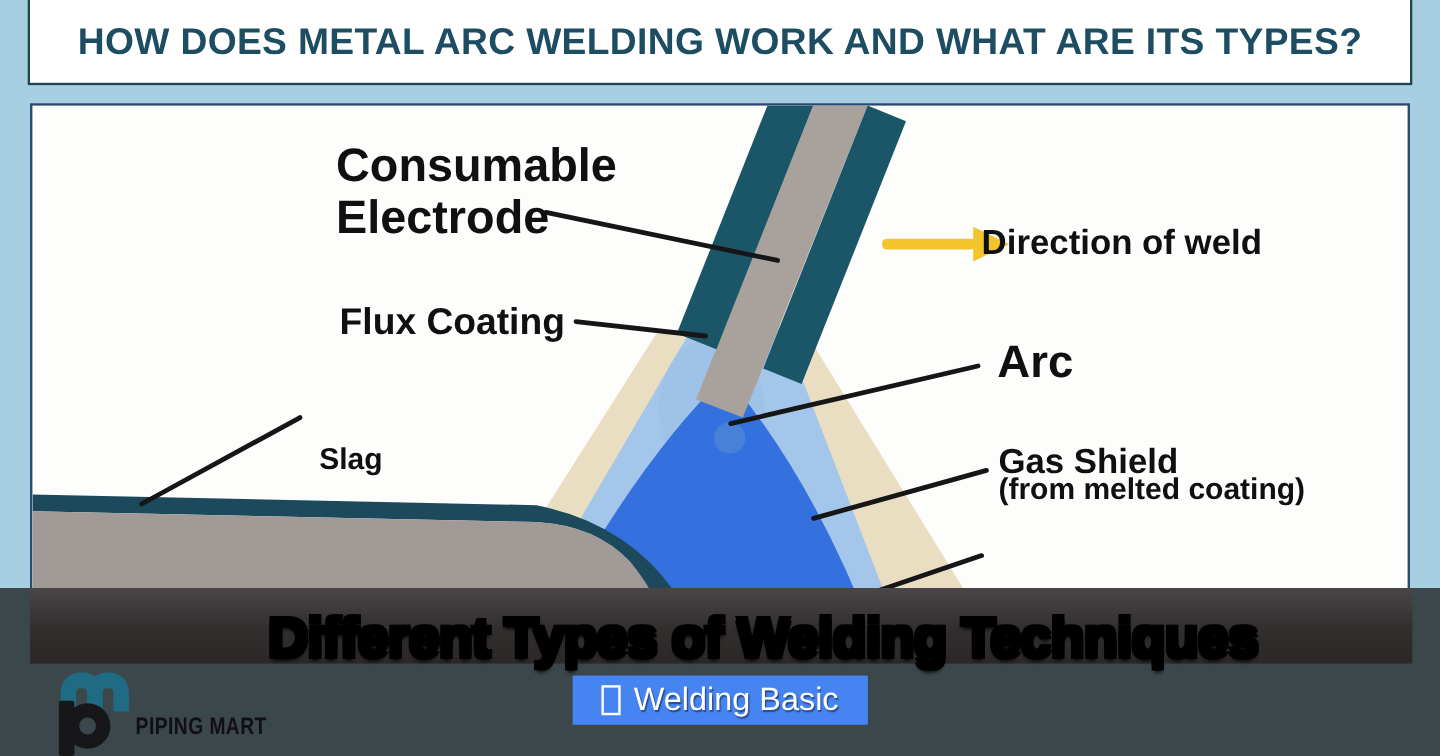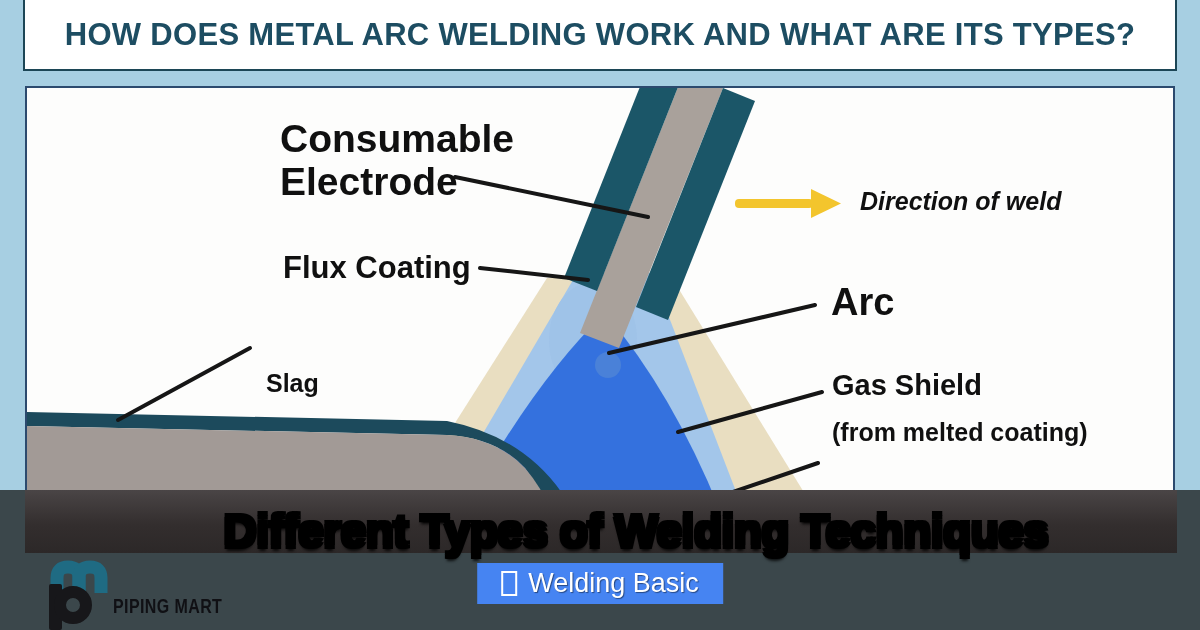--- a/index.html
+++ b/index.html
@@ -22,24 +22,24 @@
   
   .diagram-box { position:absolute; left:25px; top:86px; width:1150px; height:462px;
     background:#fdfdfc; border:2px solid #2c4a6e; z-index:2; overflow:hidden; }
   .diagram-box svg { position:absolute; left:0; top:0; }
 
   
   .dlabel { position:absolute; font-weight:700; color:#101010; z-index:3; white-space:nowrap; }
   .lbl-consumable { left:280px; top:117px; width:200px; font-size:39px; line-height:43px; white-space:normal; }
   .lbl-flux      { left:283px; top:250px; font-size:31px; }
   .lbl-slag      { left:266px; top:369px; font-size:25px; }
-  .lbl-direction { left:860px; top:187px; font-size:25px;font-style:italic; }
+  .lbl-direction { left:818px; top:187px; font-size:29px; }
   .lbl-arc       { left:831px; top:281px; font-size:38px;text-align:right; }
   .lbl-gas       { left:832px; top:369px; font-size:29px; }
-  .lbl-gas-sub   { left:832px; top:418px; font-size:25px; }
+  .lbl-gas-sub   { left:832px; top:394px; font-size:25px; }
   .lbl-molten    { left:830px; top:462px; font-size:29px; }
 
   
   .title-bar { position:absolute; left:25px; top:490px; width:1152px; height:63px;
     background:linear-gradient(#4a4546 0%, #332e2e 55%, #2c2828 100%); z-index:4; }
   .main-title { position:absolute; left:0; top:504px; width:1200px; text-align:center;
     font-size:46px; font-weight:700; color:#000000; letter-spacing:-0.5px; z-index:5;
     text-shadow:2px 2px 0 #000, -2px 2px 0 #000, 2px -2px 0 #000, -2px -2px 0 #000, 0 4px 3px rgba(0,0,0,.8);margin-left:36px; }
 
   

